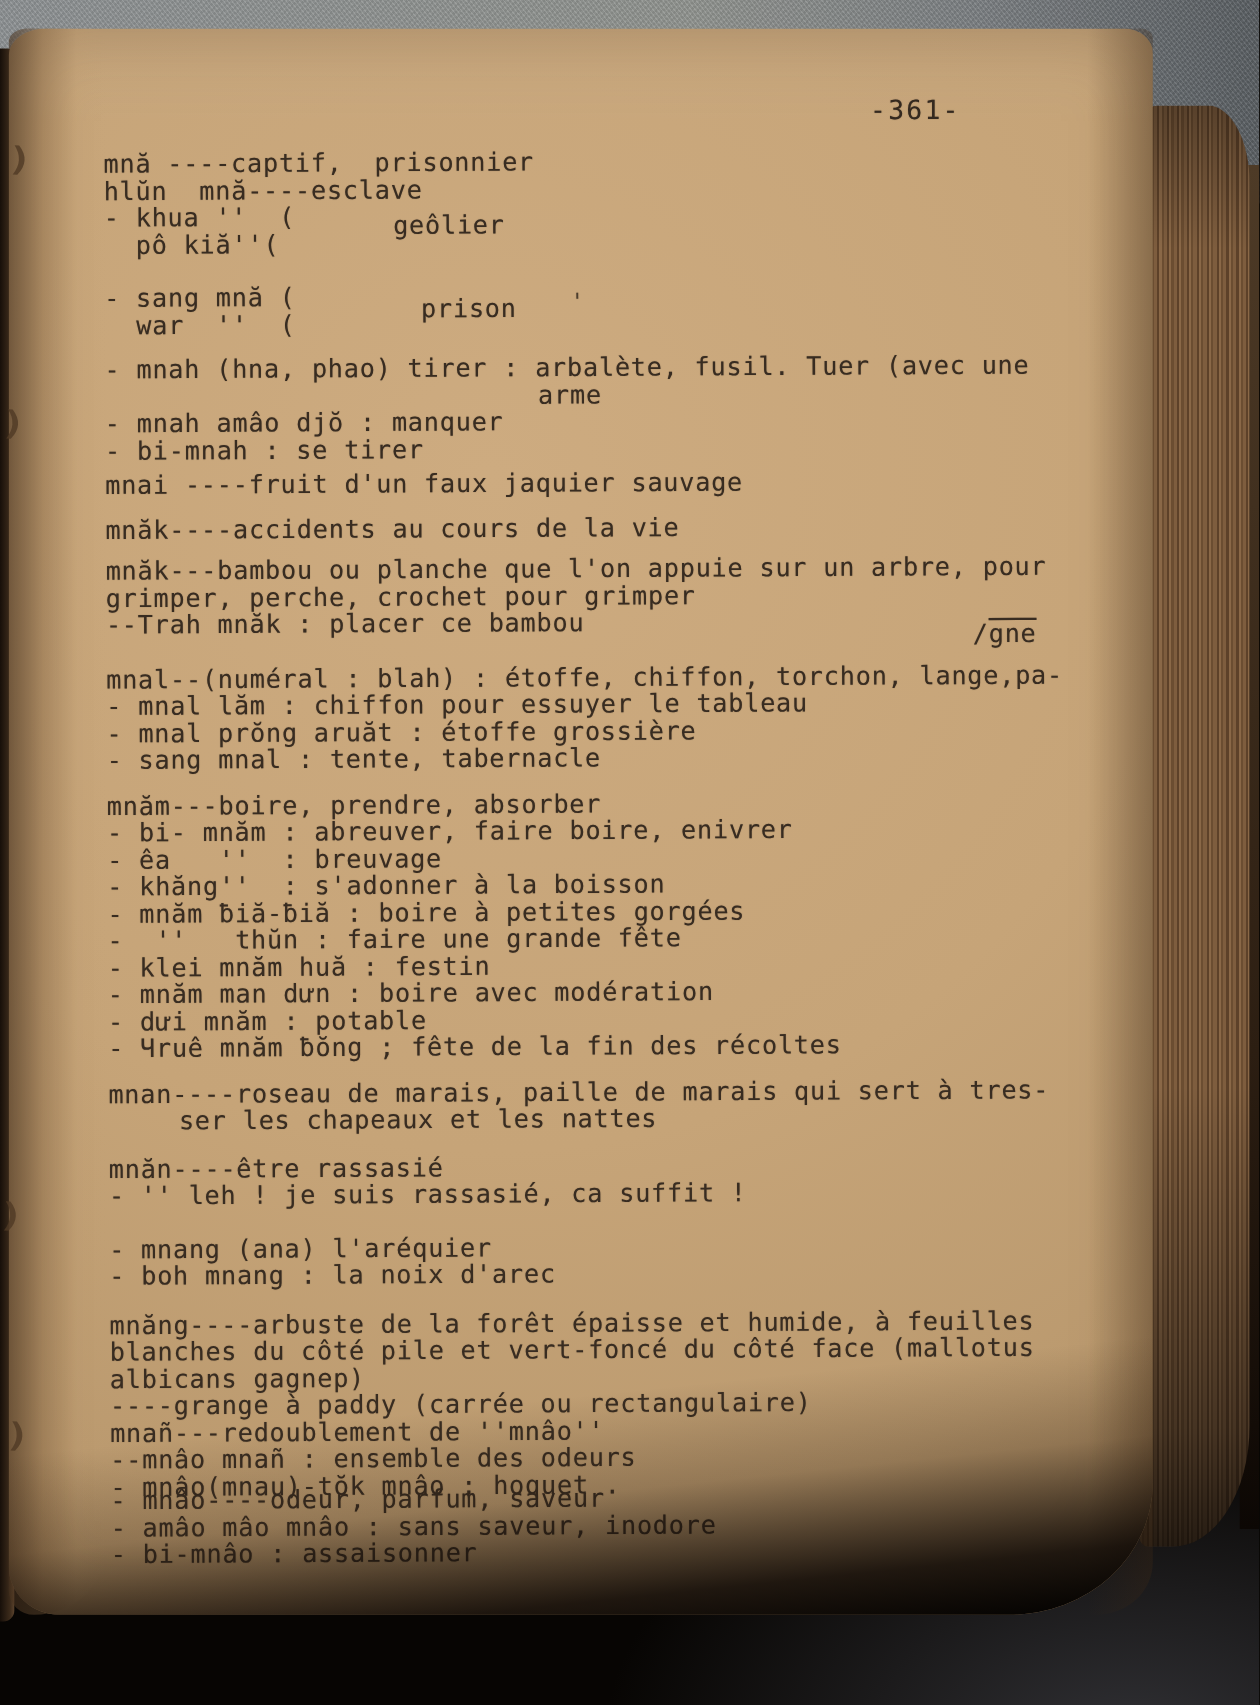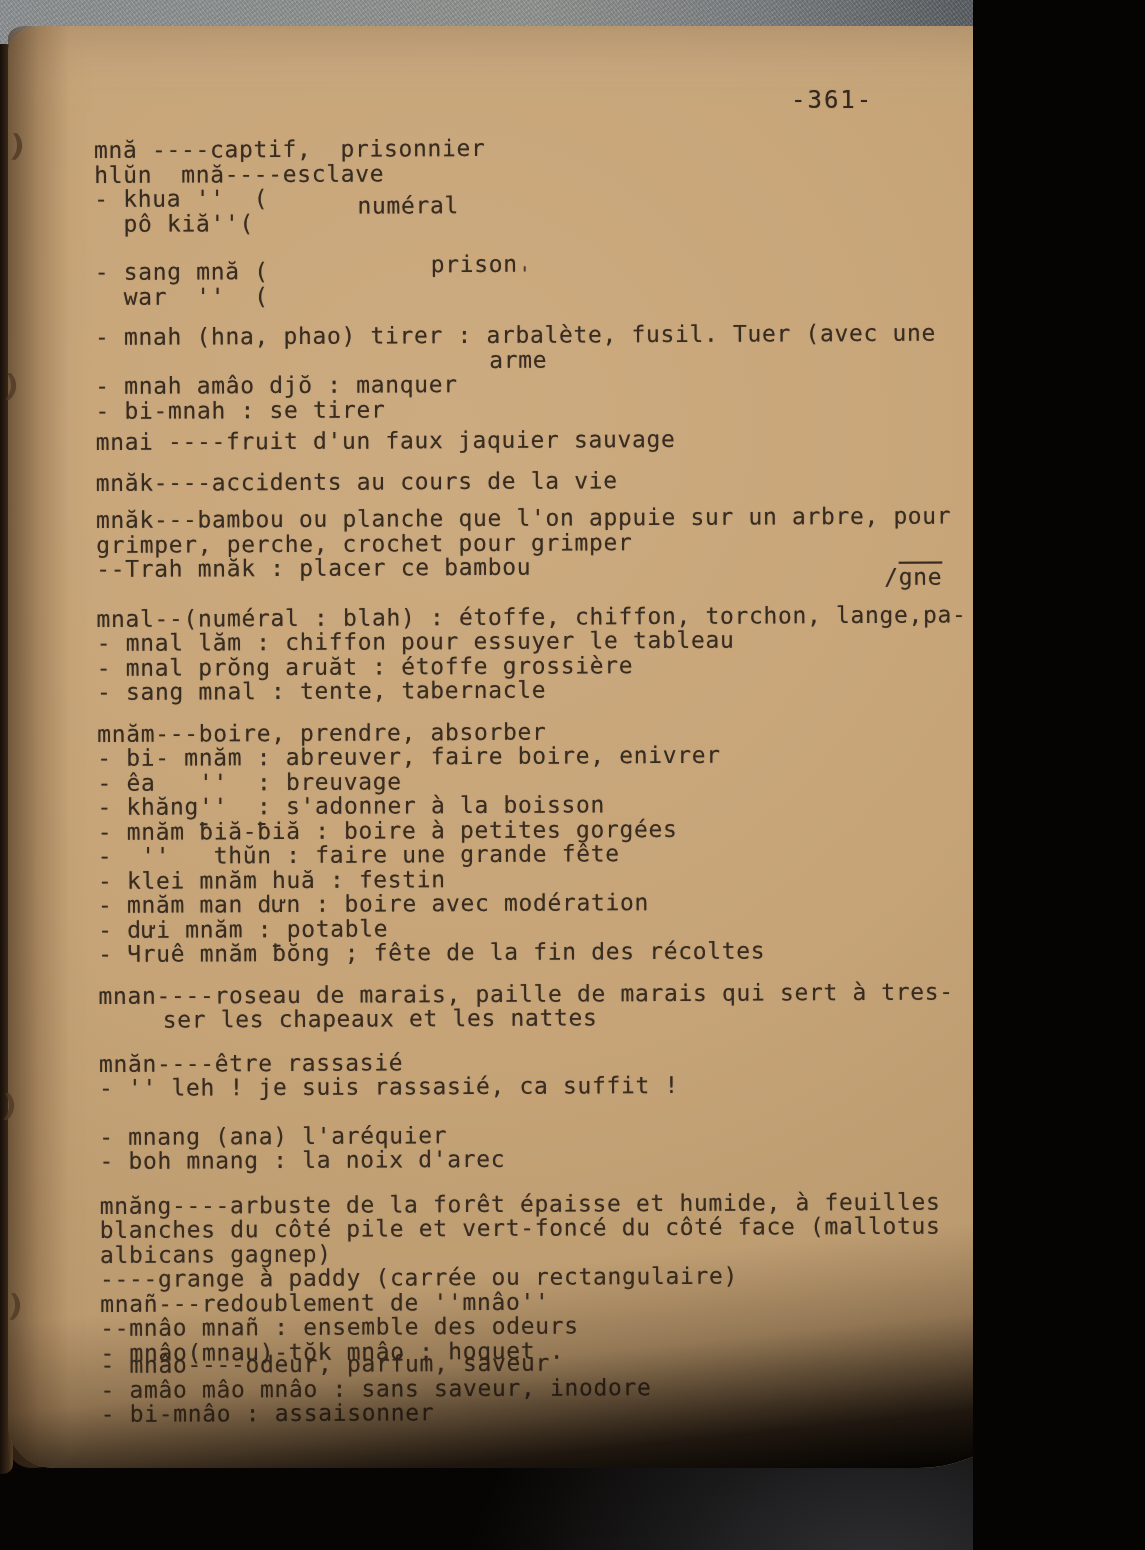--- a/index.html
+++ b/index.html
@@ -1,17 +1,17 @@
 <!DOCTYPE html>
 <html><head>
 <meta charset="utf-8">
 <style>
   html,body{margin:0;padding:0;background:#060403;}
   .scene{
-    position:relative;width:973px;height:1550px;overflow:hidden;
+    position:relative;width:1145px;height:1550px;overflow:hidden;
     background:
       radial-gradient(60% 26% at 90% 102%, #303034 0%, rgba(10,8,6,0) 70%),
       #070503;
     font-family:"DejaVu Sans Mono", monospace;
   }
   
   .fabric{
     position:absolute;left:0;top:0;width:100%;height:185px;
     background:
       repeating-linear-gradient(52deg, rgba(255,255,255,0.07) 0 1px, rgba(0,0,0,0.06) 1px 3px),
@@ -72,21 +72,21 @@
   }
   .text-block{
     position:absolute;left:86px;top:112px;width:930px;
     font-size:23px;line-height:24.5px;letter-spacing:0.65px;
     color:#382c21;text-shadow:0 0 1px rgba(56,44,33,0.45);
     transform:rotate(-0.3deg);transform-origin:0 0;
   }
   .line{white-space:pre;min-height:24.5px;}
   .abs{position:absolute;white-space:pre;}
   .lbl-geolier{left:263px;top:57px;}
-  .lbl-prison{left:288px;top:116px;margin-left:48px;}
+  .lbl-prison{left:288px;top:133px;}
   .stray-mark{left:424px;top:126px;font-size:20px;opacity:0.85;}
   .insert-note{left:788px;top:431px;}
   .insert-note .ov{text-decoration:overline;}
 </style>
 </head>
 <body>
 
 <div class="scene">
   <div class="fabric"></div>
   <div class="edge-right-dark"></div>
@@ -140,21 +140,21 @@
           <div class="line">albicans gagnep)</div>
           <div class="line">----grange à paddy (carrée ou rectangulaire)</div>
           <div class="line">mnañ---redoublement de ''mnâo''</div>
           <div class="line">--mnâo mnañ : ensemble des odeurs</div>
           <div class="line">- mnâo(mnau)-tŏk mnâo : hoquet .</div>
           <div class="line" style="margin-top: -12px;">- mnâo----odeur, parfum, saveur</div>
           <div class="line">- amâo mâo mnâo : sans saveur, inodore</div>
           <div class="line">- bi-mnâo : assaisonner</div>
         </div>
 
-      <span class="abs lbl-geolier">numéral</span>
+      <span class="abs lbl-geolier">geôlier</span>
       <span class="abs lbl-prison">prison</span>
       <span class="abs stray-mark">'</span>
       <span class="abs insert-note"><span>/</span><span class="ov">gne</span></span>
     </div>
 
     <div class="shade-right"></div>
     <div class="shade-bottom"></div>
   </div>
 
   <span class="stitch s1">)</span>

